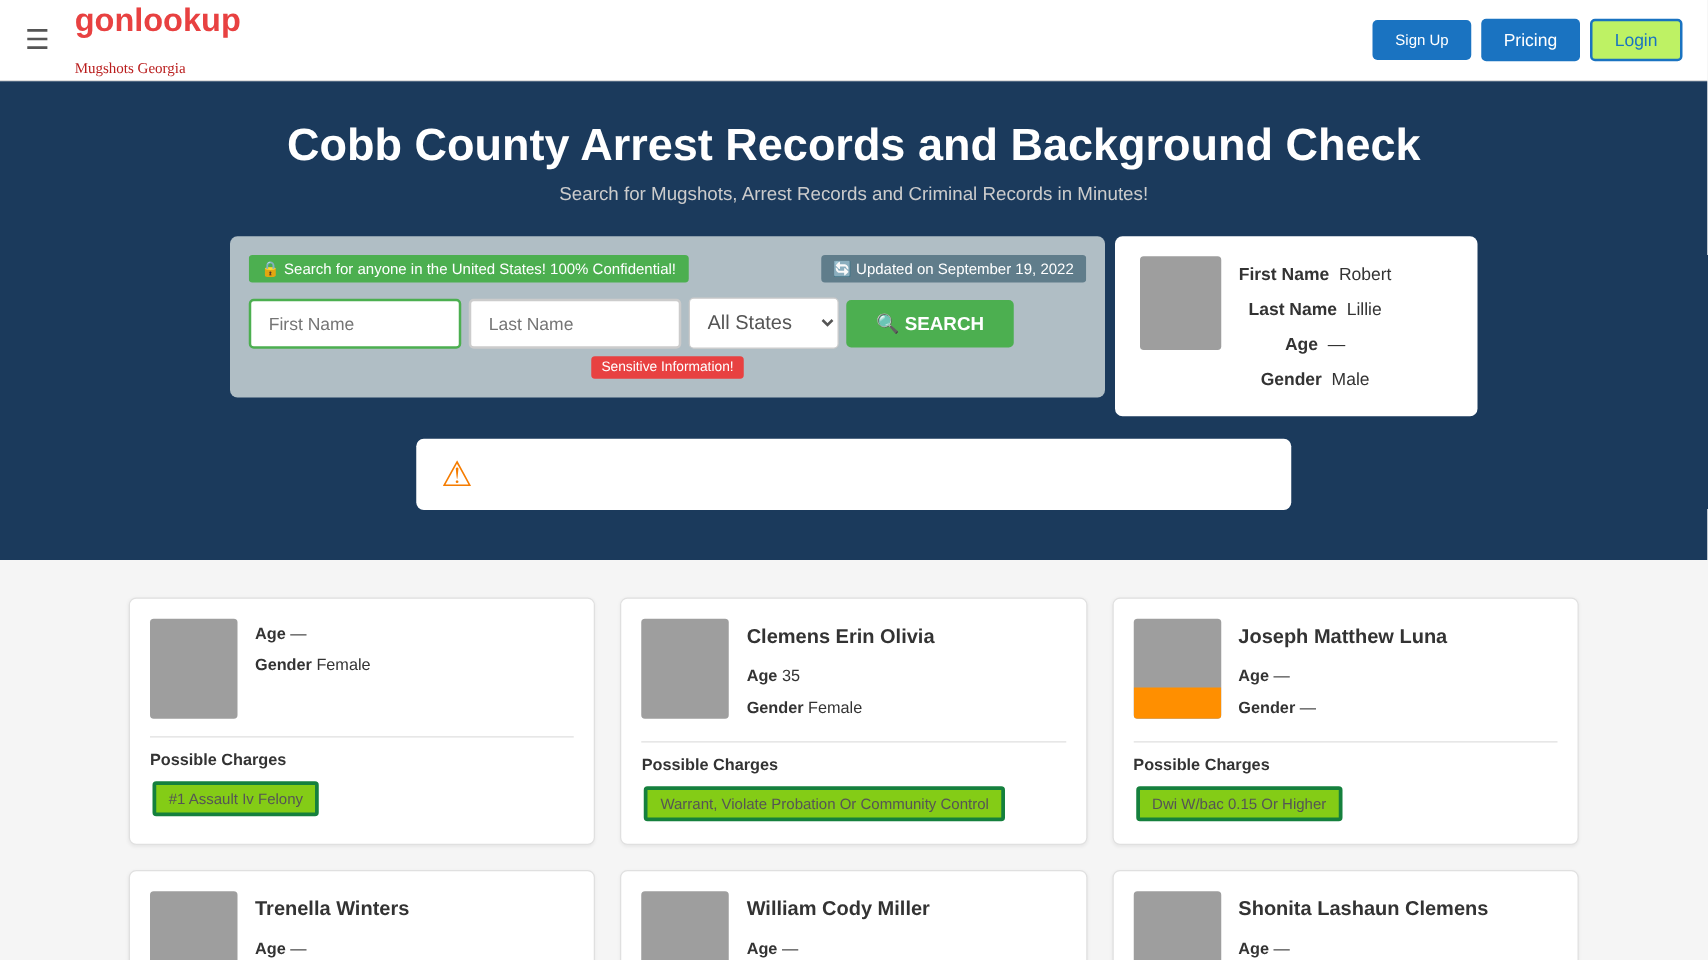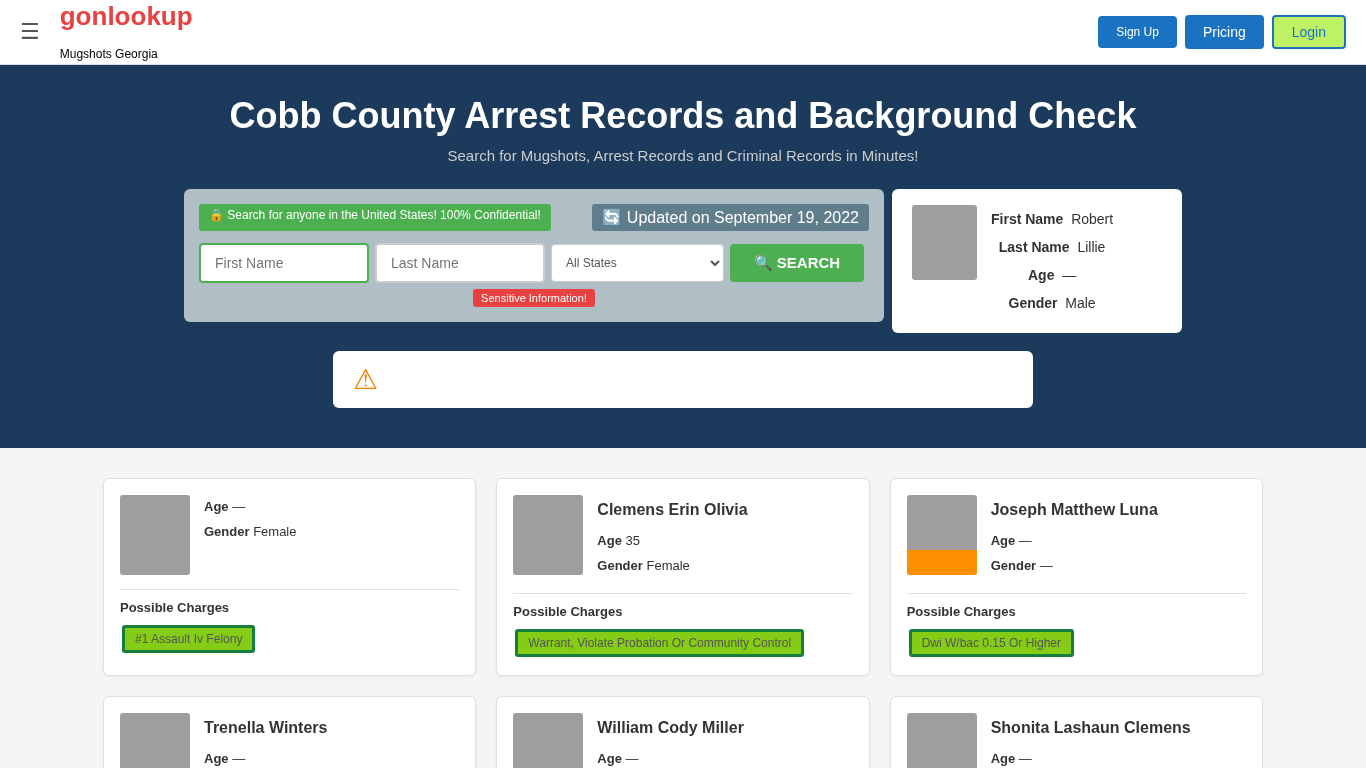--- a/index.html
+++ b/index.html
@@ -28,22 +28,23 @@
     }
     .logo-text {
       font-size: 26px;
       font-weight: bold;
       color: #1a73c1;
       line-height: 1;
     }
     .logo-text span { color: #e84141; }
     .logo-sub {
       font-size: 12px;
-      color: #000000;
+      color: #b91c1c;
       margin-top: 18px;
+      font-family: Liberation Serif, serif;
     }
     .header-buttons {
       display: flex;
       gap: 8px;
       align-items: center;
     }
     .btn-signup {
       background: #1a73c1;
       color: #fff;
       border: none;
@@ -108,21 +109,21 @@
       color: #fff;
       font-size: 12px;
       padding: 4px 10px;
       border-radius: 3px;
       display: inline-block;
       margin-bottom: 4px;
     }
     .search-updated {
       background: #607d8b;
       color: #fff;
-      font-size: 16px;
+      font-size: 12px;
       padding: 4px 10px;
       border-radius: 3px;
       display: inline-block;
       margin-bottom: 4px;
       float: right;
     }
     .search-top-row {
       display: flex;
       justify-content: space-between;
       margin-bottom: 8px;
@@ -139,24 +140,24 @@
       border: 2px solid #4caf50;
       font-size: 14px;
       color: #999;
       outline: none;
       width: 170px;
     }
     .search-fields select {
       padding: 10px 10px;
       border-radius: 4px;
       border: 1px solid #ccc;
-      font-size: 12px;
+      font-size: 16px;
       color: #555;
       background: #fff;
-      width: 173px;
+      width: 120px;
     }
     .btn-search {
       background: #4caf50;
       color: #fff;
       border: none;
       padding: 10px 24px;
       border-radius: 4px;
       cursor: pointer;
       font-size: 15px;
       font-weight: bold;

